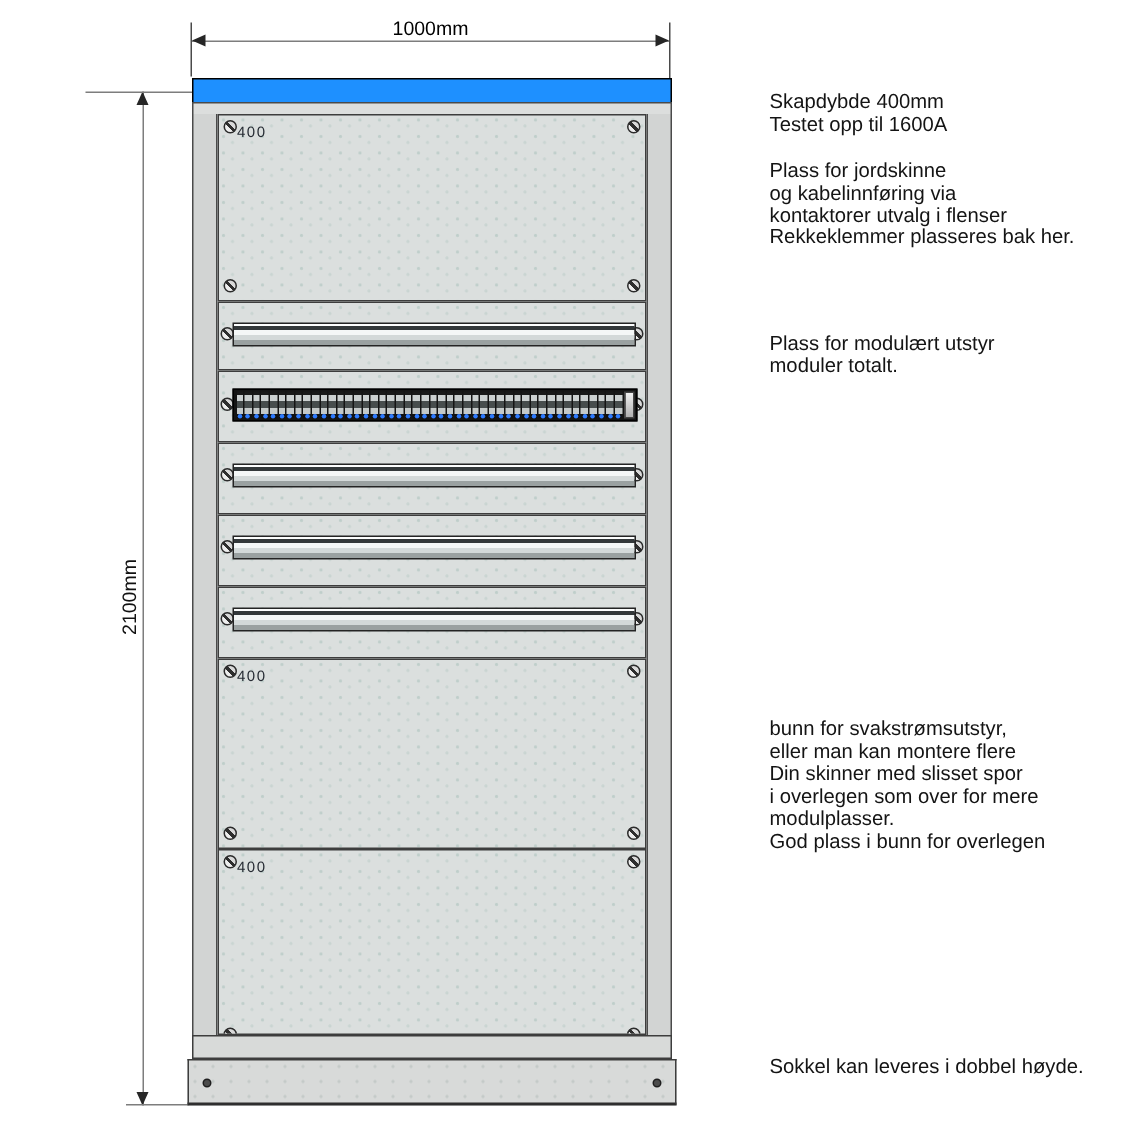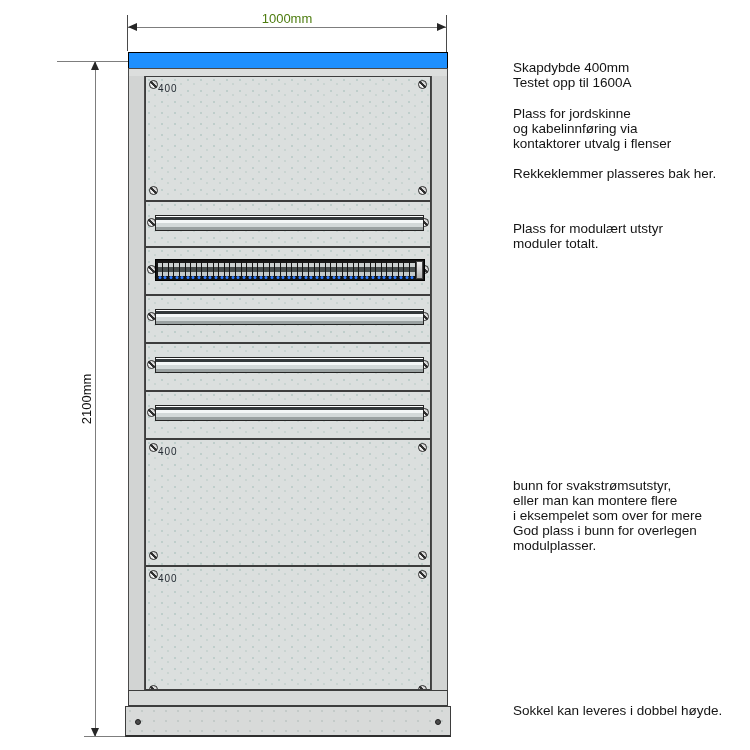--- a/index.html
+++ b/index.html
@@ -1,21 +1,21 @@
 <!DOCTYPE html>
 <html><head>
 <meta charset="utf-8">
 <style>
   html,body{margin:0;padding:0;}
   .canvas{position:relative;width:750px;height:750px;background:#ffffff;overflow:hidden;
           font-family:"Liberation Sans",sans-serif;color:#1a1a1a;}
 
   
   .dim-top-label{position:absolute;left:128px;top:11px;width:318px;text-align:center;
-                 font-size:13px;color:#4d7c0f;}
+                 font-size:13px;color:#000000;}
   .dimline-h{position:absolute;left:128px;top:27px;width:318px;height:1px;background:#7d7d7d;}
   .dimline-h::before{content:"";position:absolute;left:0;top:-4px;width:0;height:0;
       border-top:4px solid transparent;border-bottom:4px solid transparent;border-right:9px solid #262626;}
   .dimline-h::after{content:"";position:absolute;right:0;top:-4px;width:0;height:0;
       border-top:4px solid transparent;border-bottom:4px solid transparent;border-left:9px solid #262626;}
   .tick{position:absolute;background:#4a4a4a;}
   .tick-ext-l{left:127px;top:15px;width:1px;height:36px;}
   .tick-ext-r{left:446px;top:15px;width:1px;height:37px;}
   .tick-h-top{left:57px;top:61px;width:71px;height:1px;background:#7d7d7d;}
   .tick-h-bot{left:84px;top:736px;width:42px;height:1px;background:#7d7d7d;}
@@ -75,21 +75,21 @@
           background-image:radial-gradient(circle at 4px 4px, rgba(80,110,105,0.15) 0.8px, transparent 1.3px);
           background-size:12px 10px;}
   .pscrew{position:absolute;width:6px;height:6px;border-radius:50%;background:#4c4c4c;
           border:1px solid #1f1f1f;top:12px;box-sizing:border-box;}
   .pscrew.l{left:9px}.pscrew.r{right:9px}
 
   
   .note{position:absolute;left:513px;font-size:13.5px;line-height:15px;color:#141414;white-space:nowrap;}
   #note-depth{top:60px}
   #note-earth{top:106px}
-  #note-terminals{top:166px}
+  #note-terminals{top:150px}
   #note-modular{top:221px}
   #note-lowvolt{top:478px}
   #note-plinth{top:703px}
 </style>
 </head>
 <body>
 
 <div class="canvas">
 
   <div class="dim-top-label">1000mm</div>
@@ -229,21 +229,22 @@
   <div class="note" id="note-terminals">
       <div>Rekkeklemmer plasseres bak her.</div>
     </div>
   <div class="note" id="note-modular">
       <div>Plass for modulært utstyr</div>
       <div>moduler totalt.</div>
     </div>
   <div class="note" id="note-lowvolt">
       <div>bunn for svakstrømsutstyr,</div>
       <div>eller man kan montere flere</div>
-      <div>i eksempelet som over for mere</div>
+      <div>Din skinner med slisset spor</div>
+      <div>i overlegen som over for mere</div>
+      <div>modulplasser.</div>
       <div>God plass i bunn for overlegen</div>
-      <div>modulplasser.</div>
     </div>
   <div class="note" id="note-plinth">
       <div>Sokkel kan leveres i dobbel høyde.</div>
     </div>
 
 </div>
 
 </body></html>

